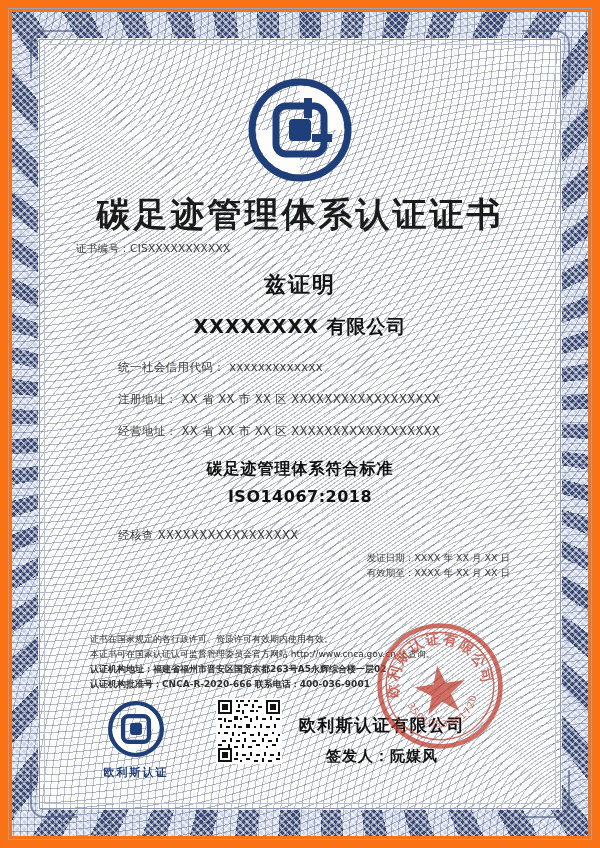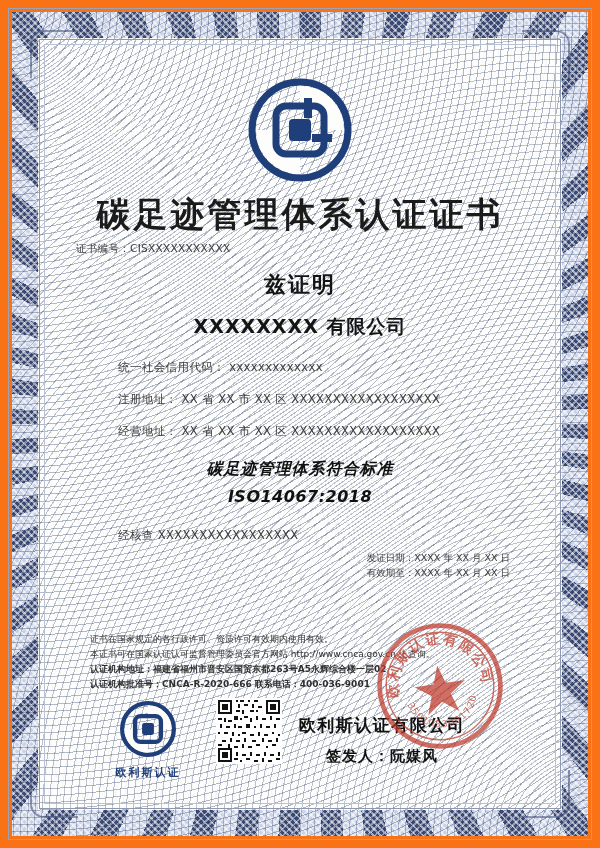--- a/index.html
+++ b/index.html
@@ -167,21 +167,20 @@
     margin-bottom: 17px;
     letter-spacing: .4px;
     white-space: nowrap;
   }
   .field-label { color: #3c3c3c; }
   .field-value { color: #3c3c3c; }
 
   .standard-block {
     text-align: center;
     margin-top: 20px;
-    font-style: italic;
   }
   .standard-line1 {
     font-family: "DejaVu Sans", "Liberation Sans", sans-serif;
     font-size: 16px;
     font-weight: bold;
     color: #111;
     letter-spacing: 1px;
   }
   .standard-line2 {
     font-family: "DejaVu Sans", "Liberation Sans", sans-serif;
@@ -224,21 +223,21 @@
   
   .footer {
     position: absolute;
     left: 14px;
     right: 6px;
     bottom: 8px;
     height: 120px;
   }
   .footer-left {
     position: absolute;
-    left: 36px;
+    left: 24px;
     bottom: 8px;
     width: 92px;
     text-align: center;
   }
   .footer-left .label {
     font-family: "DejaVu Sans", "Liberation Sans", sans-serif;
     font-size: 11px;
     font-weight: bold;
     color: #1f3f7a;
     letter-spacing: 2px;

